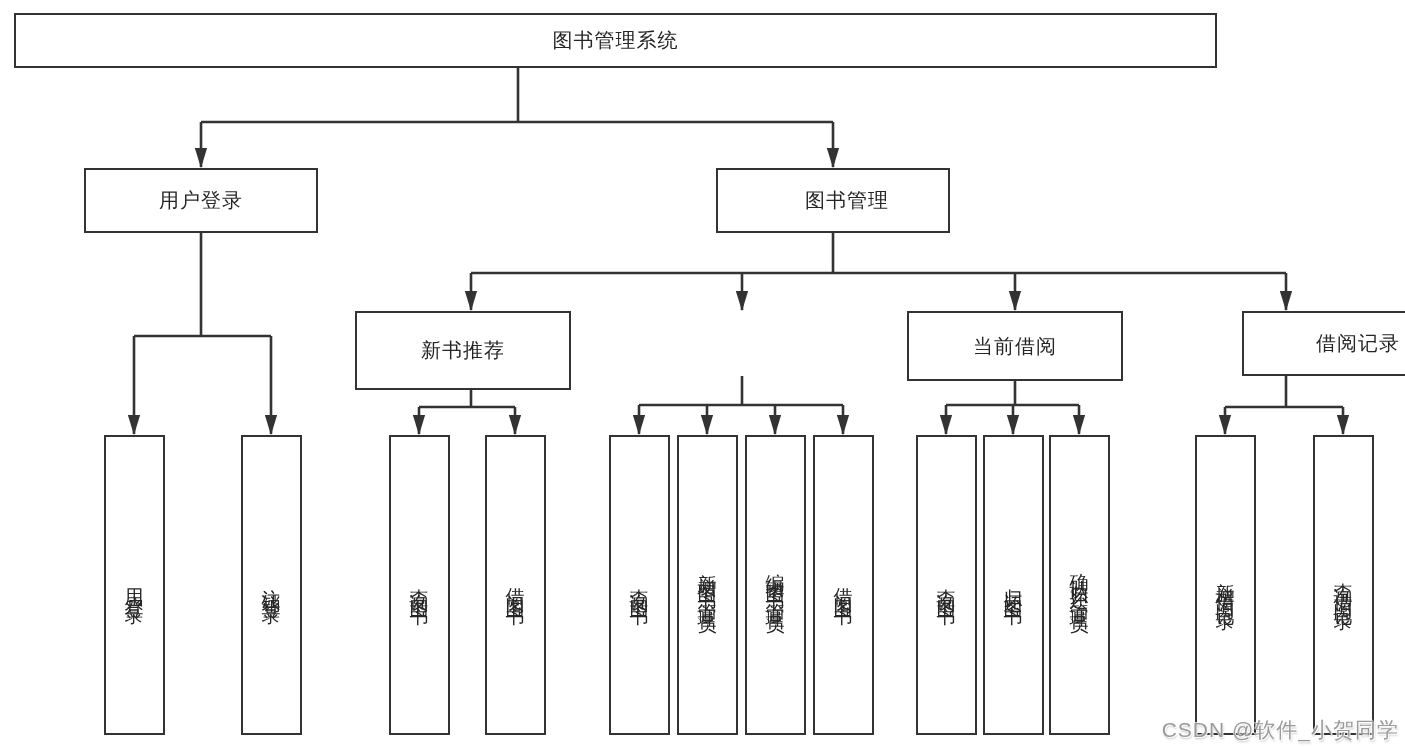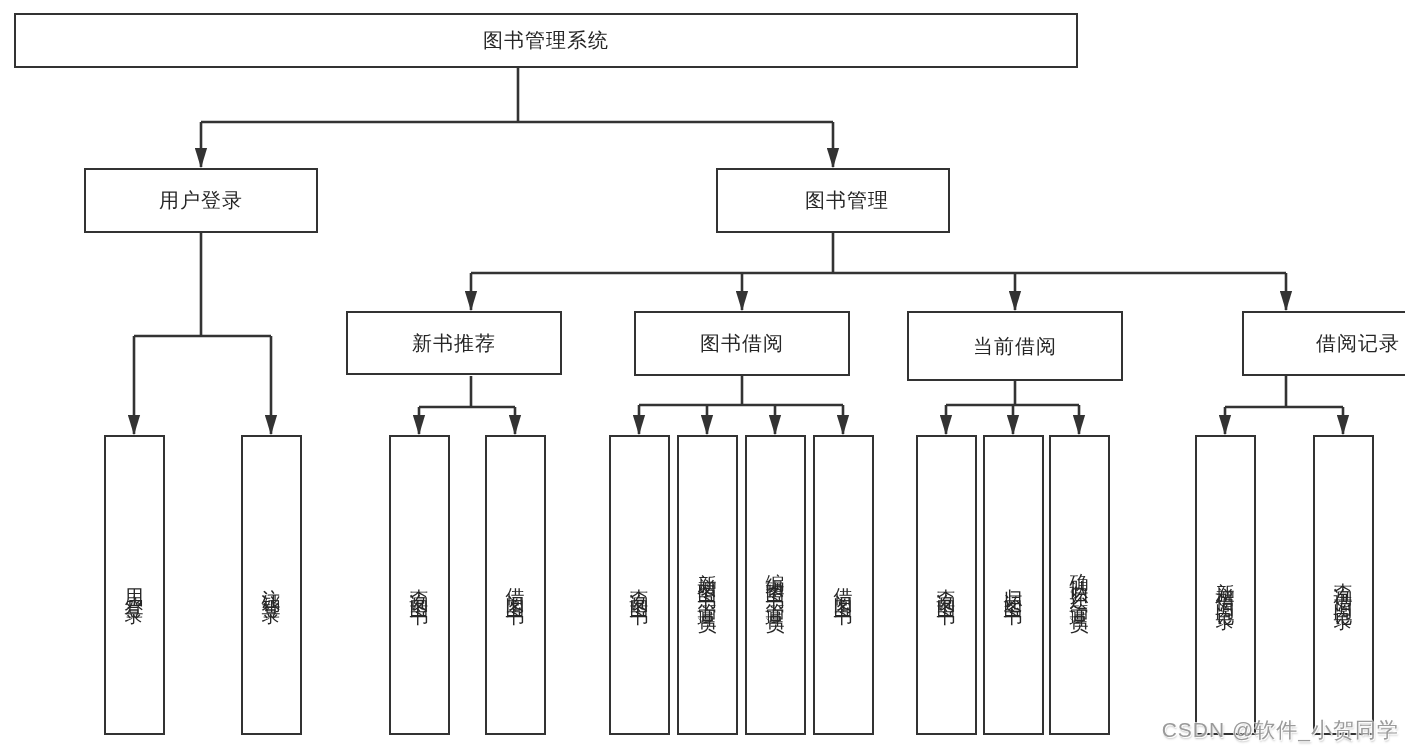--- a/index.html
+++ b/index.html
@@ -130,27 +130,26 @@
     </g>
 
     <g>
       <line x1="1286" y1="376" x2="1286" y2="407"></line>
       <line x1="1225" y1="407" x2="1343" y2="407"></line>
       <line x1="1225" y1="407" x2="1225" y2="434" marker-end="url(#arrowhead)"></line>
       <line x1="1343" y1="407" x2="1343" y2="434" marker-end="url(#arrowhead)"></line>
     </g>
   </svg>
 
-  <div class="hbox" style="left:14px; top:13px; width:1064px; height:55px;">图书管理系统</div>
+  <div class="hbox" style="left:14px; top:13px; width:1203px; height:55px;">图书管理系统</div>
 
   <div class="hbox" style="left:84px; top:168px; width:234px; height:65px;">用户登录</div>
   <div class="hbox" style="left:716px; top:168px; width:234px; height:65px;padding-left:28px;">图书管理</div>
 
-  <div class="hbox" style="left:346px; top:311px; width:216px; height:64px;">新书推荐</div>
-  <div class="hbox" style="left:634px; top:311px; width:216px; height:65px;">图书借阅</div>
+  <div class="hbox" style="left:355px; top:311px; width:216px; height:79px;">新书推荐</div>
   <div class="hbox" style="left:907px; top:311px; width:216px; height:70px;">当前借阅</div>
   <div class="hbox" style="left:1242px; top:311px; width:232px; height:65px;">借阅记录</div>
 
   <div class="vbox" style="left:104px;">
     <span>用户登录</span>
   </div>
   <div class="vbox" style="left:241px;">
     <span>注销登录</span>
   </div>
 

